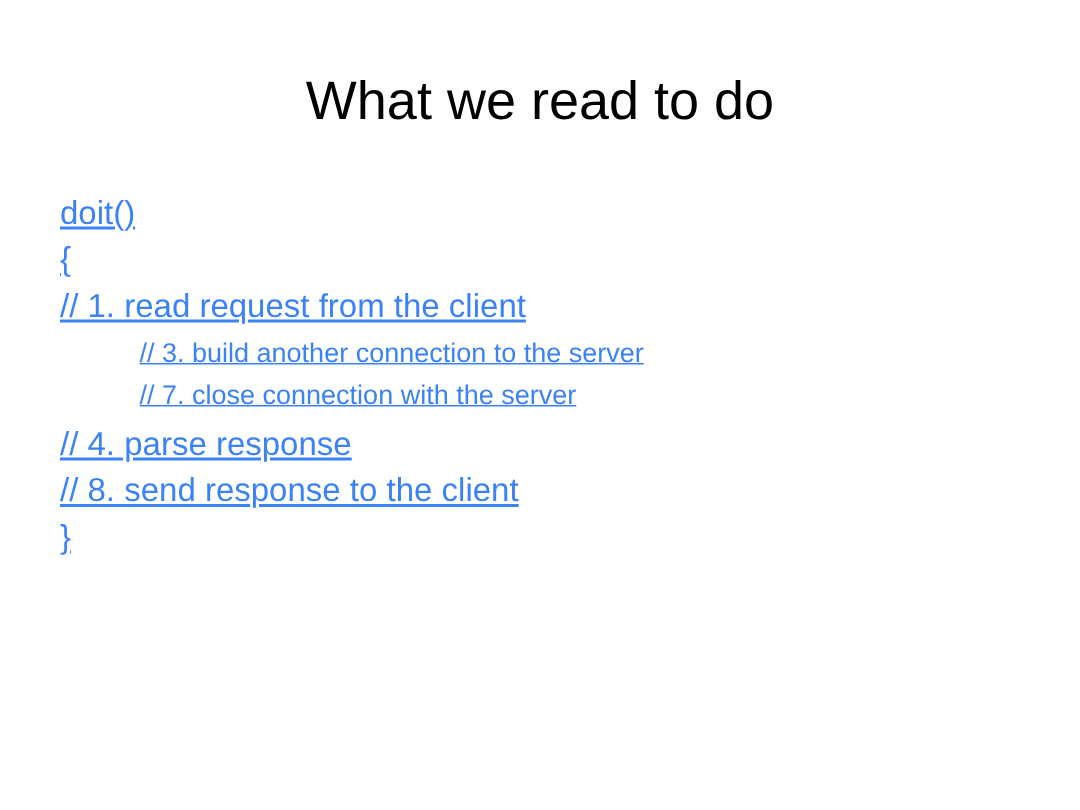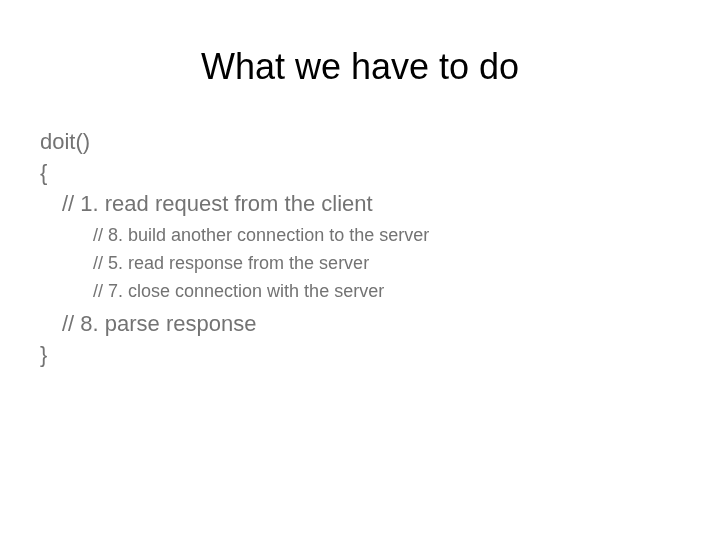--- a/index.html
+++ b/index.html
@@ -41,71 +41,71 @@
 
   
   #code-body {
     position: absolute;
     left: 40px;
     top: 126px;
     width: 640px;
   }
 
   .code-line {
-    color: #737373;
+    color: #3b82f6;
     white-space: pre;
+    text-decoration: underline;
   }
 
   
   .lvl0 {
     font-size: 22px;
     line-height: 31px;
     margin-left: 0px;
   }
 
   
   .lvl1 {
     font-size: 22px;
     line-height: 31px;
-    margin-left: 22px;
   }
 
   
   .lvl2 {
     font-size: 18px;
     line-height: 28px;
     margin-left: 53px;
   }
 
   
   .pre-gap { margin-top: 2px; }
   .post-gap { margin-top: 3px; }
 </style>
 </head>
 <body>
 
 <div id="slide">
 
-  <div id="slide-title">What we have to do</div>
+  <div id="slide-title">What we read to do</div>
 
   <div id="code-body">
 
     <div class="code-line lvl0">doit()</div>
 
     <div class="code-line lvl0">{</div>
 
     <div class="code-line lvl1">// 1. read request from the client</div>
 
 
-    <div class="code-line lvl2 pre-gap">// 8. build another connection to the server</div>
+    <div class="code-line lvl2 pre-gap">// 3. build another connection to the server</div>
 
 
-    <div class="code-line lvl2">// 5. read response from the server</div>
 
     <div class="code-line lvl2">// 7. close connection with the server</div>
 
-    <div class="code-line lvl1 post-gap">// 8. parse response</div>
+    <div class="code-line lvl1 post-gap">// 4. parse response</div>
 
+    <div class="code-line lvl1">// 8. send response to the client</div>
 
     <div class="code-line lvl0">}</div>
 
   </div>
 </div>
 
 </body></html>

